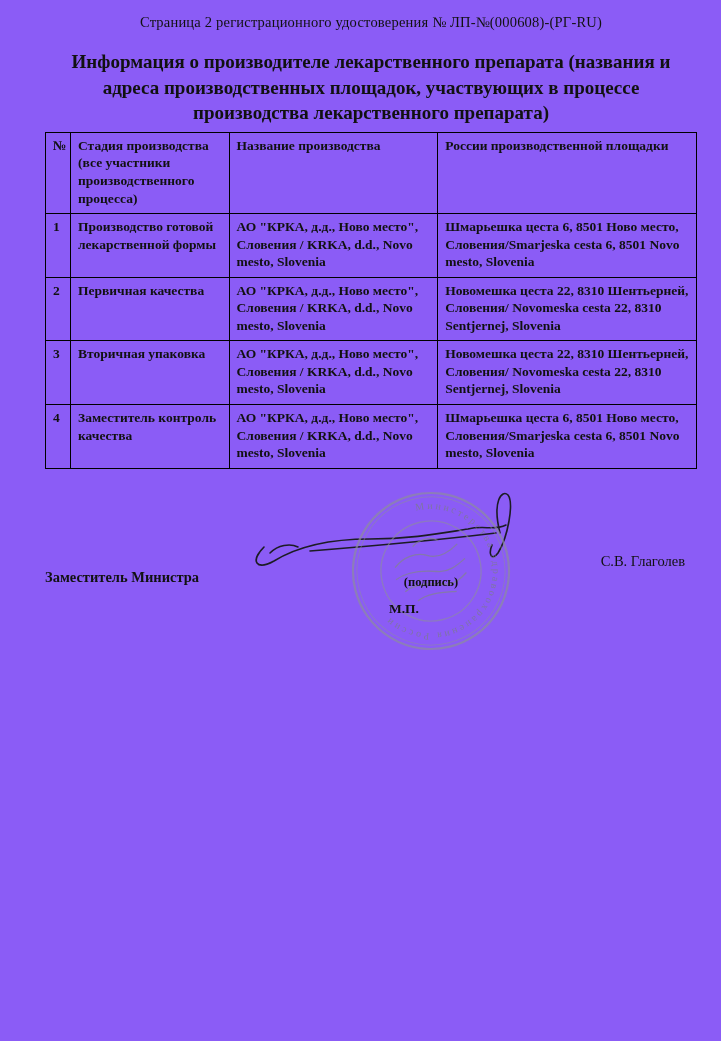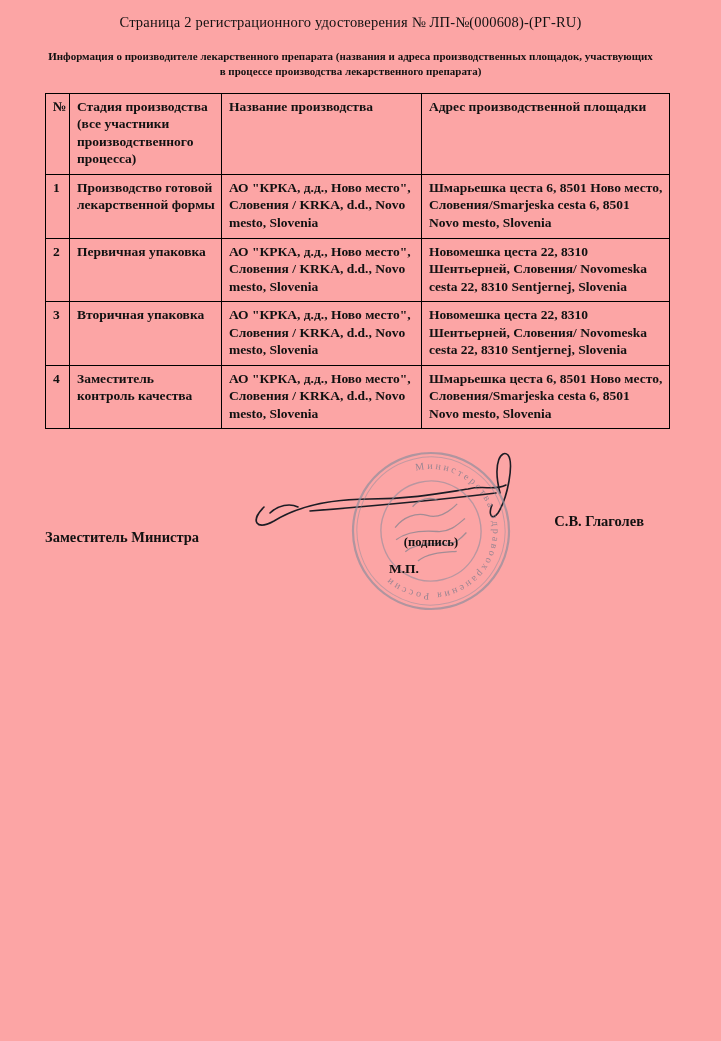--- a/index.html
+++ b/index.html
@@ -1,39 +1,39 @@
 <!DOCTYPE html>
 <html><head>
 <meta charset="utf-8">
 <style>
   html,body{margin:0;padding:0;background:#ffffff;}
   .page{
     position:relative;
     width:721px;
     height:1041px;
     margin:0 auto;
-    background:#fca5a5;
+    background:#8b5cf6;
     font-family:"Liberation Serif","DejaVu Serif",serif;
     color:#111111;
     box-sizing:border-box;
-    padding:14px 65px 0 45px;
+    padding:14px 24px 0 45px;
   }
   .doc-title{
     text-align:center;
     font-size:14.5px;
     font-weight:normal;
     letter-spacing:.2px;
     margin:0 0 18px 0;
   }
   .doc-subtitle{
     text-align:center;
-    font-size:11px;
+    font-size:19px;
     font-weight:bold;
     line-height:1.35;
-    margin:0 auto 14px auto;
+    margin:0 auto 6px auto;
     max-width:620px;
   }
   table.mfg{
     width:100%;
     border-collapse:collapse;
     table-layout:fixed;
     font-size:13.5px;
     font-weight:bold;
   }
   table.mfg th, table.mfg td{
@@ -56,21 +56,21 @@
   .sig-left-label{
     position:absolute;
     left:0; top:86px;
     font-size:14.5px;
     font-weight:bold;
   }
   .signer-name{
     position:absolute;
     right:12px; top:70px;
     font-size:14.5px;
-    font-weight:bold;
+    font-weight:normal;
   }
   .signature-svg{
     position:absolute;
     left:205px; top:4px;
     width:300px; height:92px;
   }
   .stamp-wrap{
     position:absolute;
     left:300px; top:2px;
     width:172px; height:172px;
@@ -108,35 +108,35 @@
       <col class="c-num">
         <col class="c-stage">
         <col class="c-org">
         <col class="c-addr">
     </colgroup>
     <thead>
       <tr>
         <th>№</th>
         <th>Стадия производства (все участники производственного процесса)</th>
         <th>Название производства</th>
-        <th>Адрес производственной площадки</th>
+        <th>России производственной площадки</th>
       </tr>
     </thead>
     <tbody>
 
         <tr>
           <td>1</td>
           <td>Производство готовой лекарственной формы</td>
           <td>АО "КРКА, д.д., Ново место", Словения / KRKA, d.d., Novo mesto, Slovenia</td>
           <td>Шмарьешка цеста 6, 8501 Ново место, Словения/Smarjeska cesta 6, 8501 Novo mesto, Slovenia</td>
         </tr>
 
         <tr>
           <td>2</td>
-          <td>Первичная упаковка</td>
+          <td>Первичная качества</td>
           <td>АО "КРКА, д.д., Ново место", Словения / KRKA, d.d., Novo mesto, Slovenia</td>
           <td>Новомешка цеста 22, 8310 Шентьерней, Словения/ Novomeska cesta 22, 8310 Sentjernej, Slovenia</td>
         </tr>
 
         <tr>
           <td>3</td>
           <td>Вторичная упаковка</td>
           <td>АО "КРКА, д.д., Ново место", Словения / KRKA, d.d., Novo mesto, Slovenia</td>
           <td>Новомешка цеста 22, 8310 Шентьерней, Словения/ Novomeska cesta 22, 8310 Sentjernej, Slovenia</td>
         </tr>

